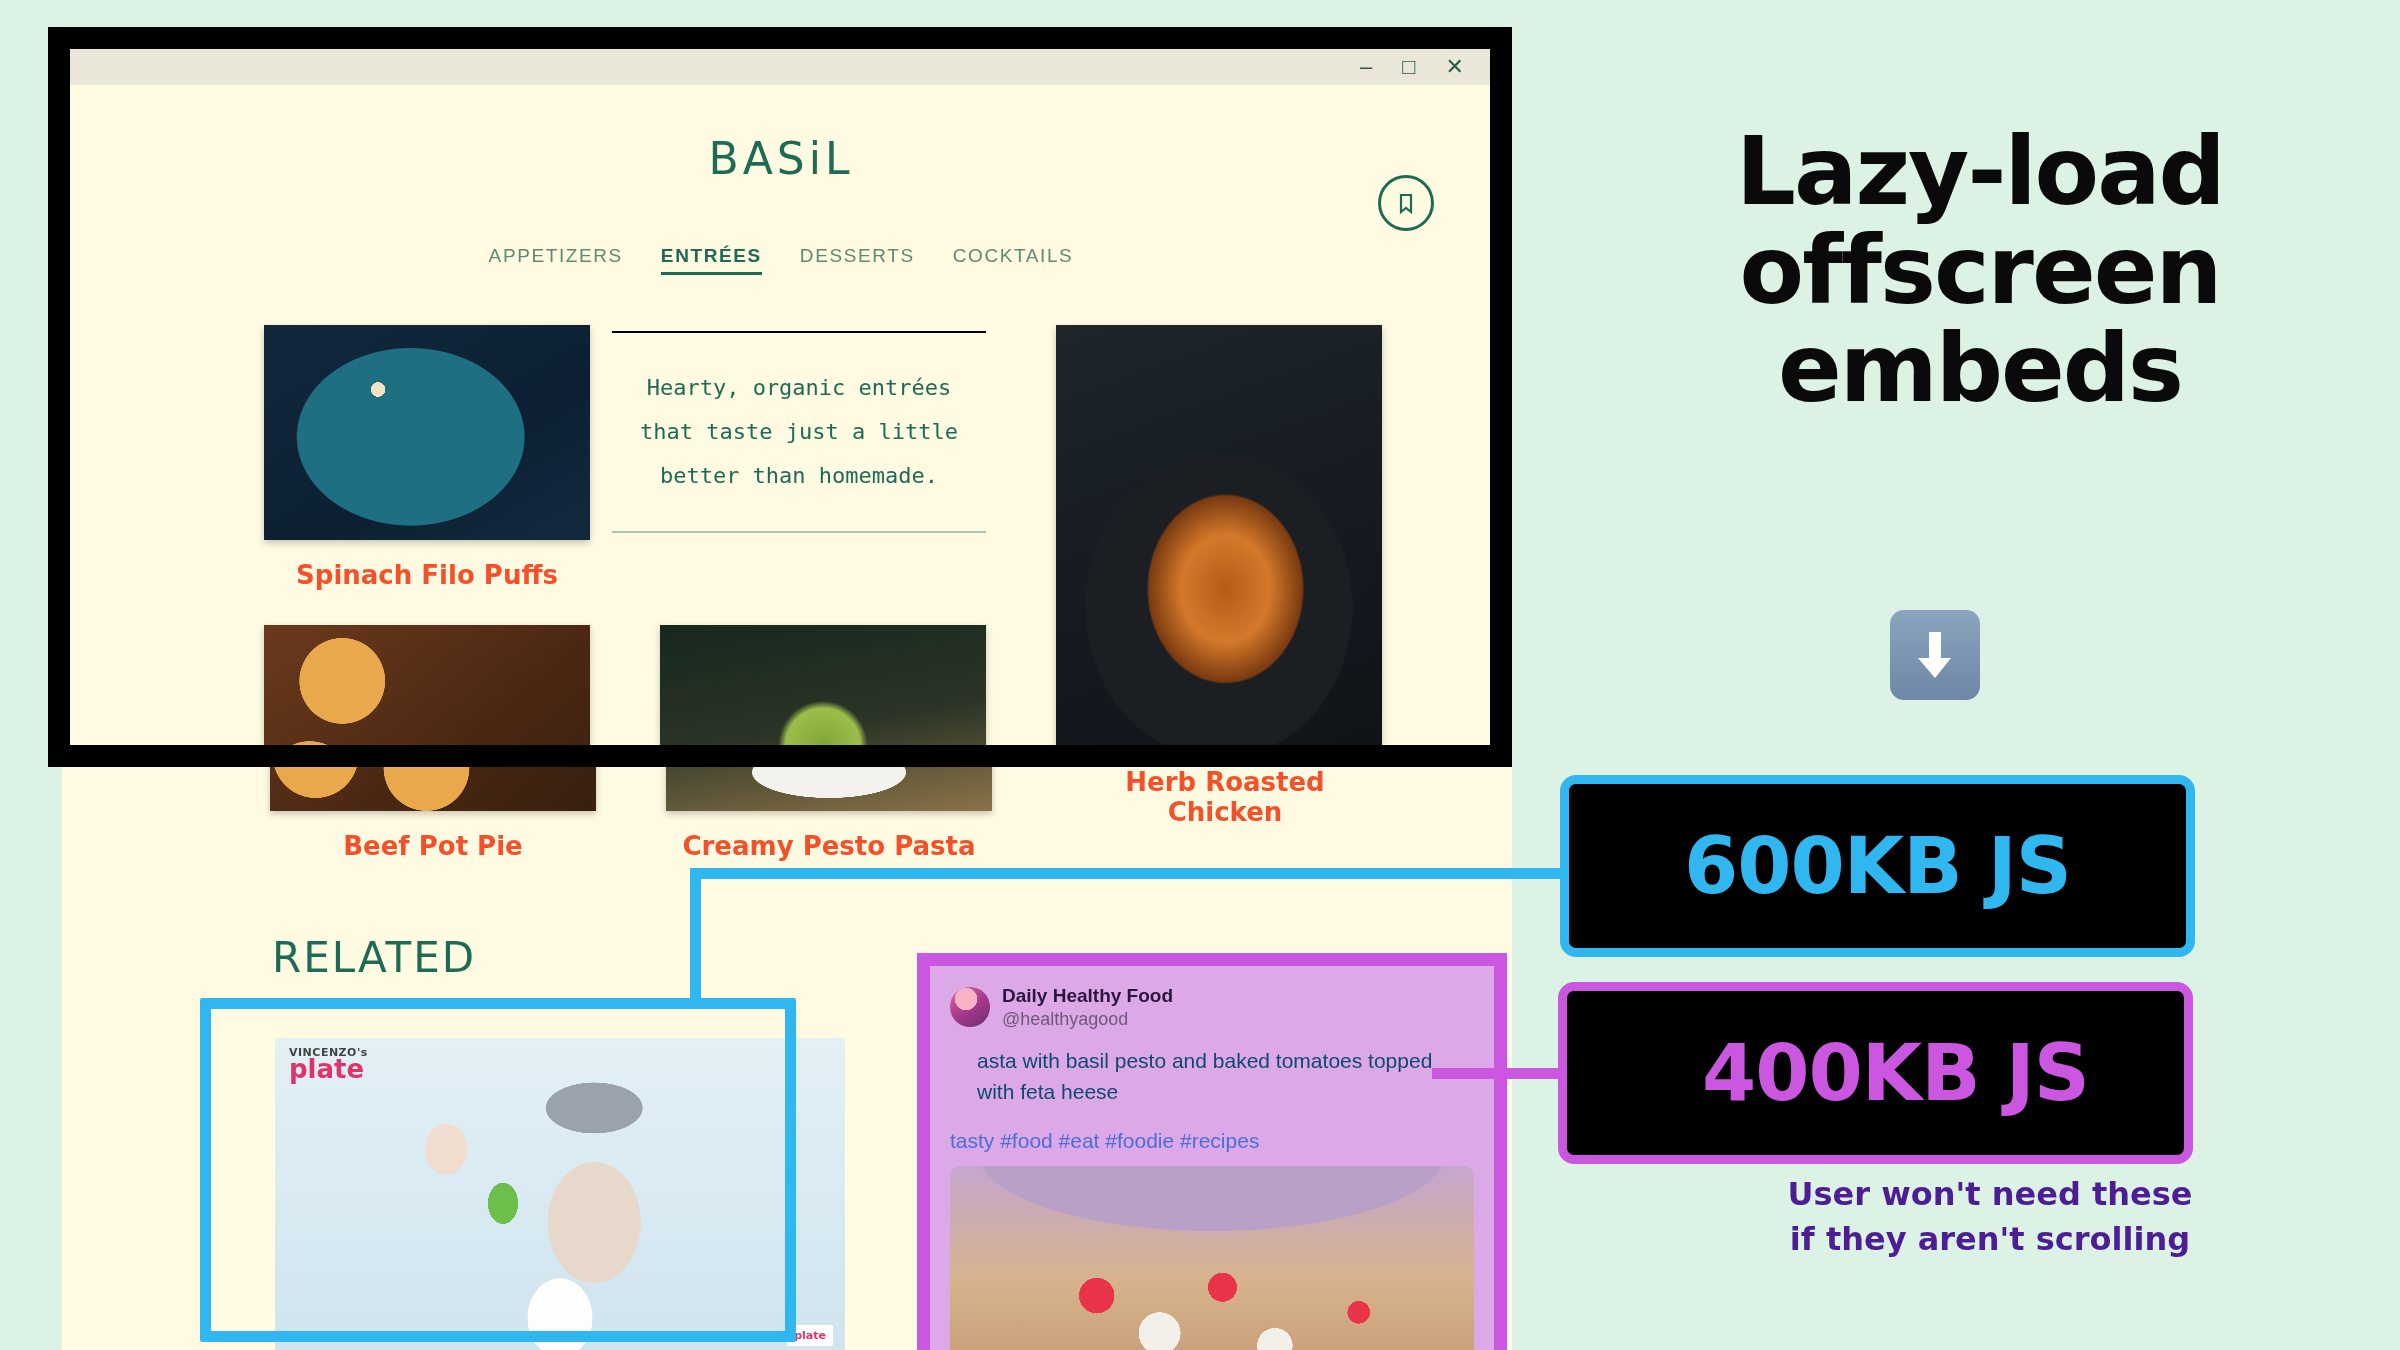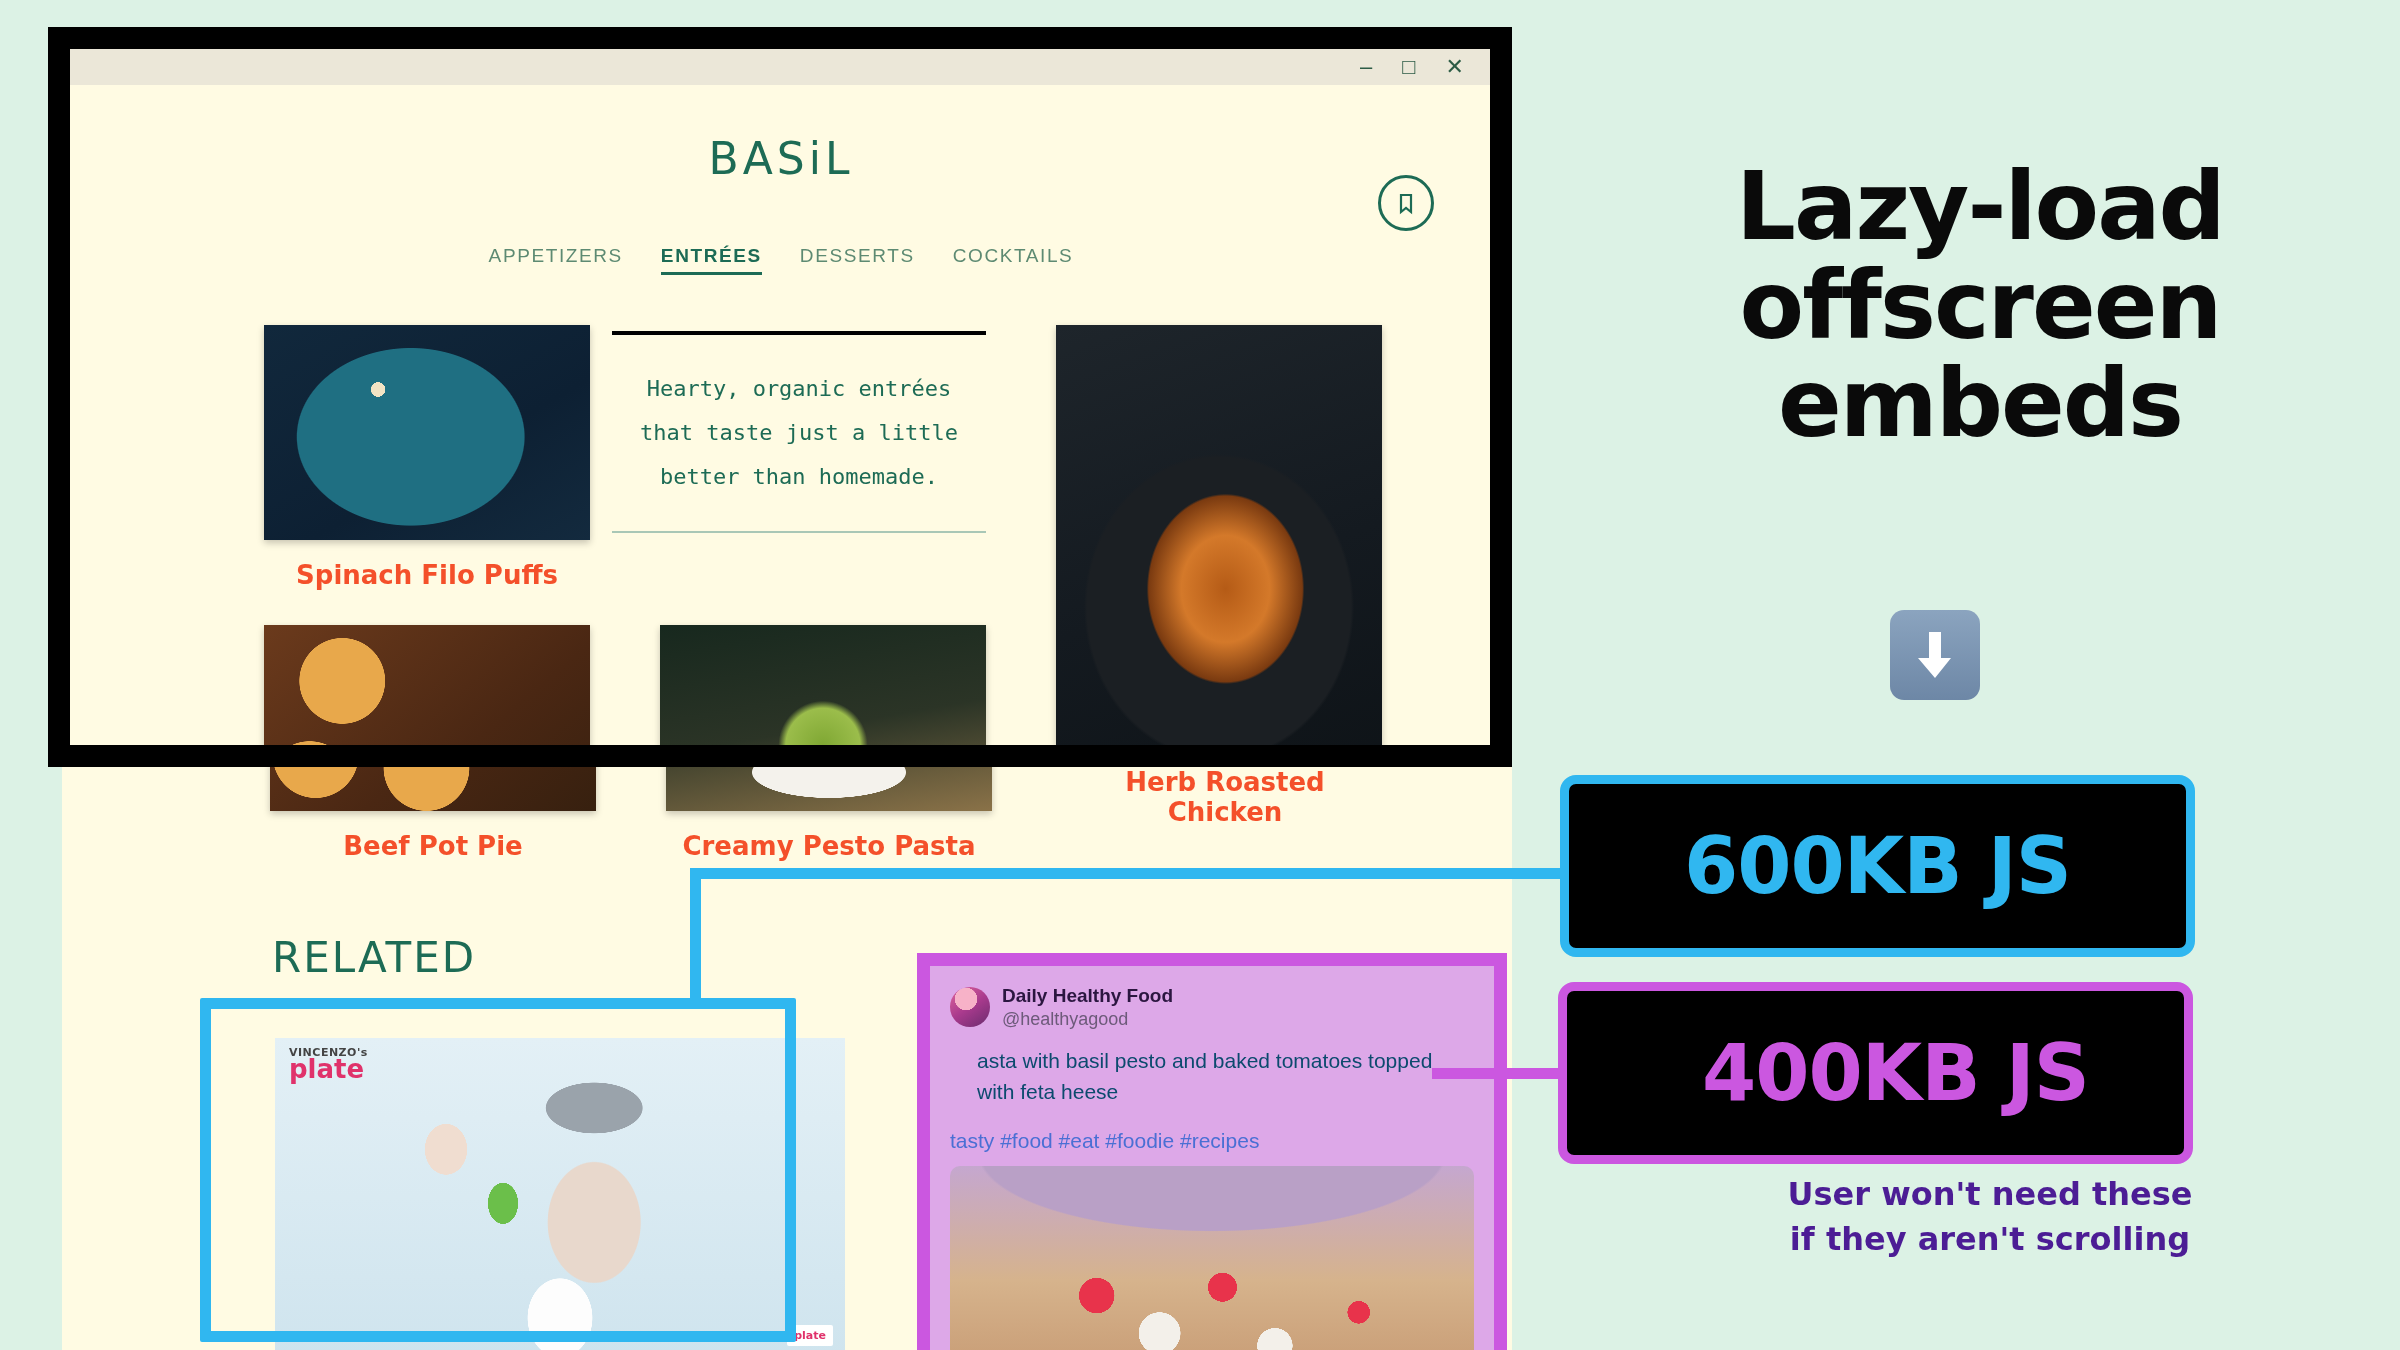--- a/index.html
+++ b/index.html
@@ -55,21 +55,21 @@
   }
   .food-label {
     position: absolute; width: 100%; text-align: center;
     color: #f4502a; font-size: 26px; font-weight: 600;
     font-family: "DejaVu Sans", sans-serif;
   }
 
   
   .pitch {
     position: absolute;
-    border-top: 4px solid #000000; border-bottom: 2px solid #a9c7b6;
+    border-top: 2px solid #000000; border-bottom: 2px solid #a9c7b6;
     display: flex; align-items: center; justify-content: center;
   }
   .pitch p {
     font-family: "DejaVu Sans Mono", monospace;
     color: #1d6b55; font-size: 22px; line-height: 2.0; text-align: center;
   }
 
   
   .related-heading {
     position: absolute; left: 210px; top: 905px;
@@ -156,21 +156,21 @@
   .win-ctl { color: #2d5c46; font-size: 22px; line-height: 1; }
   .win-inner {
     position: absolute; left: 0; top: 36px;
     width: 1420px; height: 660px;
     background: #fffbe3; overflow: hidden;
   }
   .win-clip { position: absolute; left: -14px; top: -28px; width: 1450px; height: 1322px; }
 
   
   .callout-title {
-    position: absolute; left: 1600px; top: 158px; width: 760px;
+    position: absolute; left: 1600px; top: 123px; width: 760px;
     text-align: center; color: #0a0a0a;
     font-family: "DejaVu Sans", sans-serif;
     font-weight: 800; font-size: 94px; line-height: 1.05; letter-spacing: -2px;
   }
   .down-emoji {
     position: absolute; left: 1890px; top: 610px;
     width: 90px; height: 90px; border-radius: 14px;
     background: linear-gradient(180deg,#8ba4bf 0%, #6d87a6 100%);
     display: flex; align-items: center; justify-content: center;
   }

